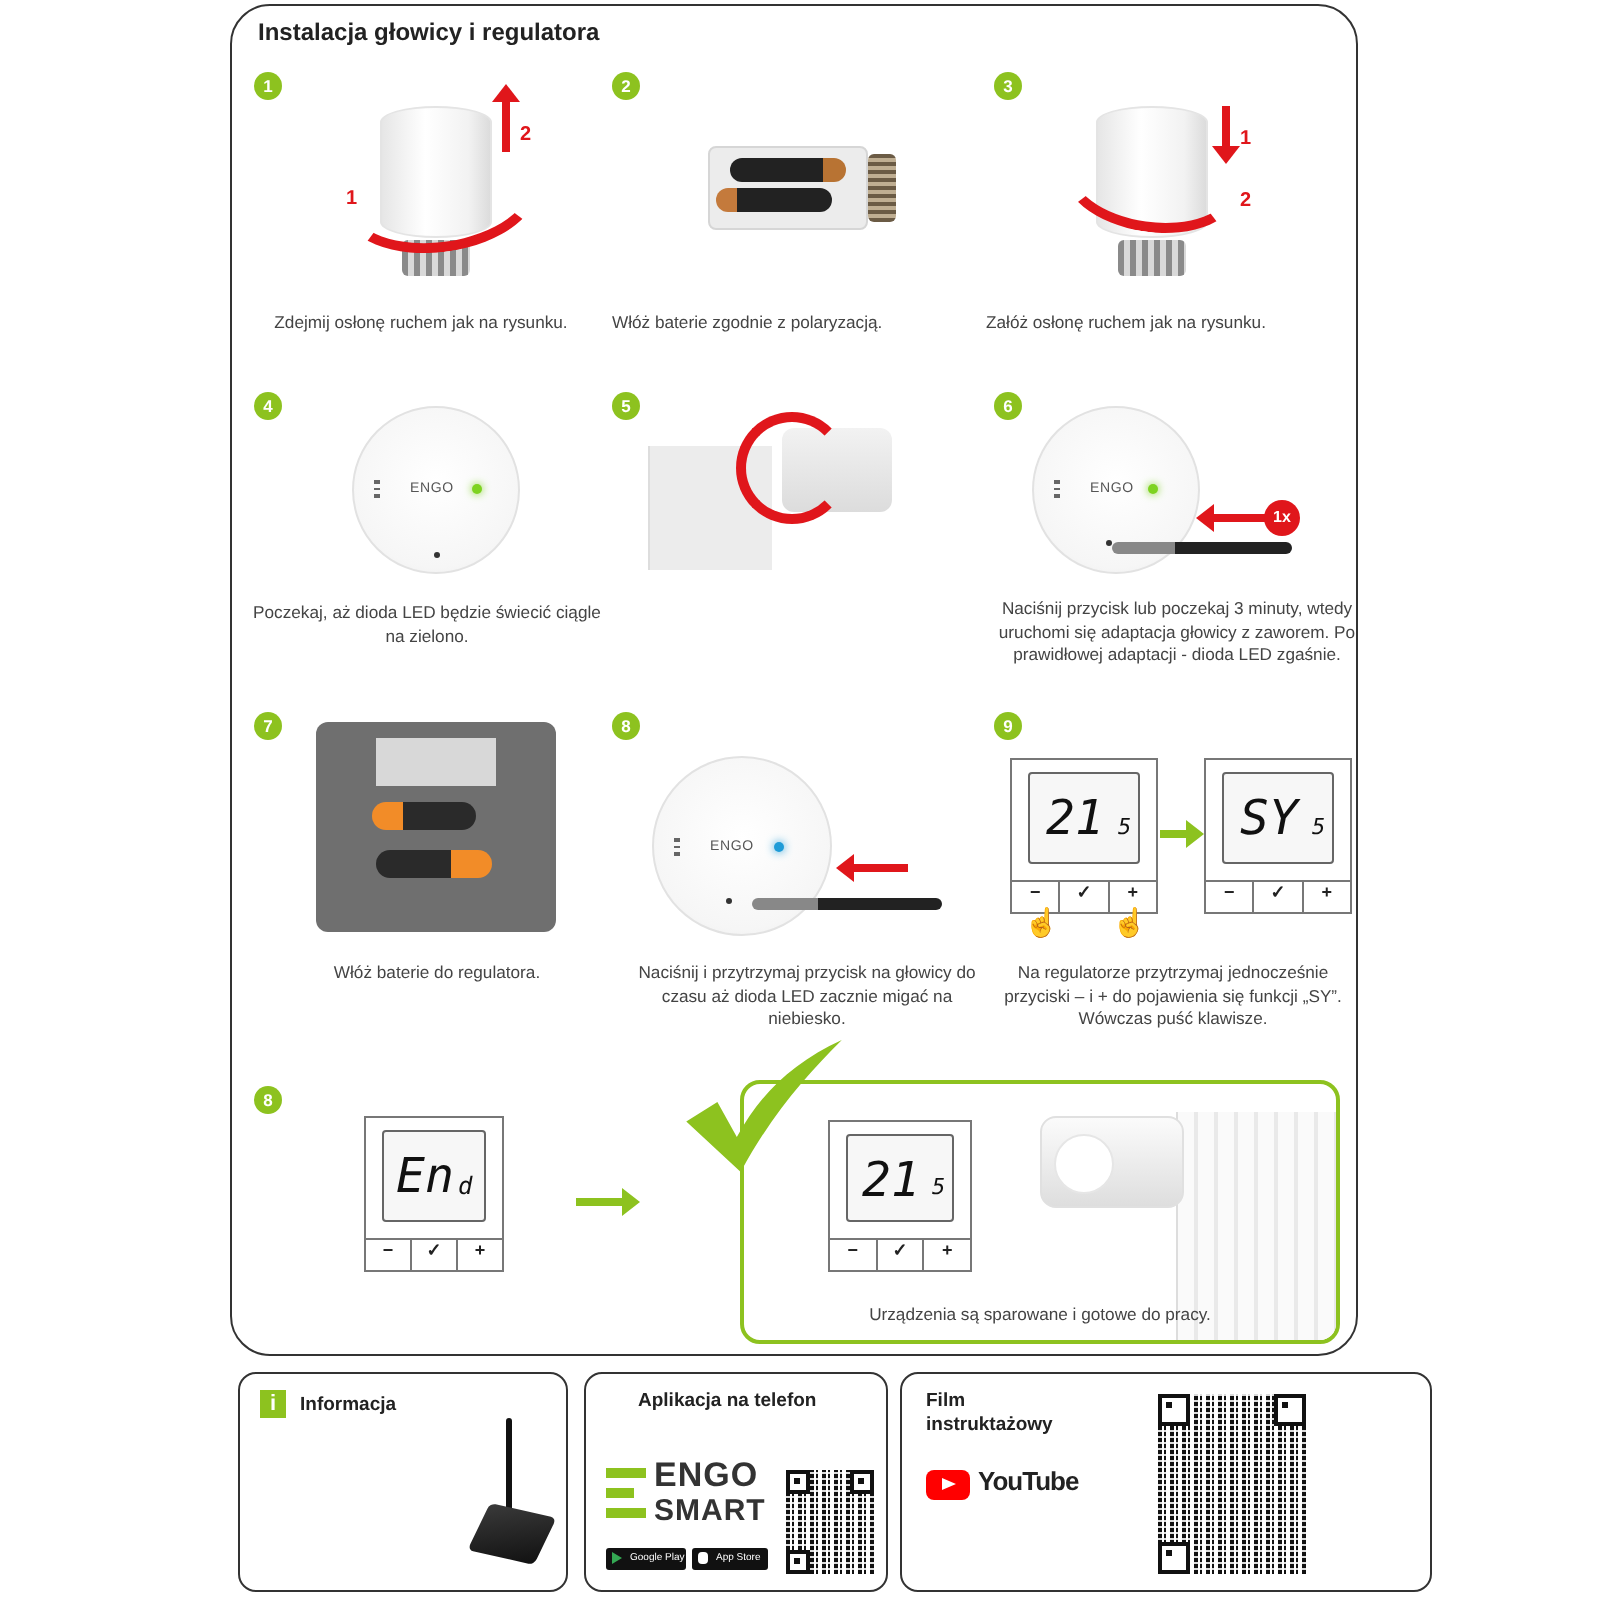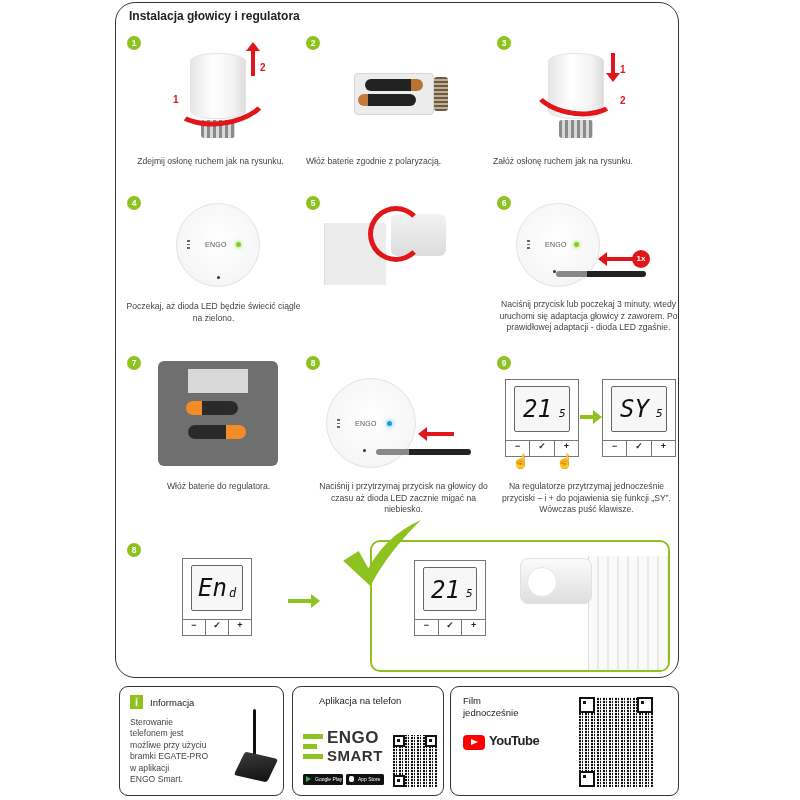--- a/index.html
+++ b/index.html
@@ -98,21 +98,21 @@
   }
 
   
   .bpanel {
     position: absolute; top: 686px; height: 110px; border: 1.5px solid #333; border-radius: 9px; background: #fff;
   }
   .info-badge {
     position: absolute; left: 10px; top: 8px; width: 13px; height: 14px; background: #8dc21f; color: #fff;
     font-weight: bold; font-size: 11px; text-align: center; line-height: 14px;
   }
-  .bp-title { position: absolute; font-size: 9.5px; font-weight: normal; color: #222; }
+  .bp-title { position: absolute; font-size: 9.5px; font-weight: bold; color: #222; }
   .bp-text { position: absolute; font-size: 8.6px; color: #444; line-height: 11.4px; }
 
   .qr {
     position: absolute; background:
       repeating-linear-gradient(0deg, rgba(255,255,255,0.0) 0 2px, rgba(255,255,255,0.85) 2px 3px),
       repeating-linear-gradient(90deg, #111 0 2px, #fff 2px 3px, #111 3px 4px, #fff 4px 6px);
   }
   .qr .finder { position: absolute; width: 12px; height: 12px; border: 2.5px solid #111; background: #fff; }
   .qr .finder::after { content: ""; position: absolute; left: 2px; top: 2px; width: 3px; height: 3px; background: #111; }
 
@@ -285,37 +285,30 @@
     <div class="btnrow" style="height:16px">
       <span>−</span>
       <span>✓</span>
       <span>+</span>
     </div>
   </div>
   <div class="radiator" style="left:216px;top:14px;width:84px;height:120px"></div>
   <div class="illus" style="left:148px;top:16px;width:72px;height:46px;border-radius:8px;background:linear-gradient(180deg,#fbfbfb,#dedede);border:1px solid #e0e0e0">
     <div style="position:absolute;left:6px;top:8px;width:30px;height:30px;border-radius:50%;background:#fff;border:1px solid #e6e6e6"></div>
   </div>
+  <div class="step-caption" style="left:18px;top:110px;width:260px">Urządzenia są sparowane i gotowe do pracy.</div>
 </div>
 
 <svg class="big-check" style="left:338px;top:518px" width="90" height="72" viewBox="0 0 90 72">
   <path d="M4 44 L20 34 L30 52 C42 30 58 14 84 2 C66 20 48 40 32 70 Z" fill="#8dc21f"></path>
 </svg>
 
 <div class="bpanel" style="left:119px;width:165px">
   <div class="info-badge">i</div>
   <div class="bp-title" style="left:30px;top:10px">Informacja</div>
-  <div class="bp-text" style="left:10px;top:30px;width:110px">
-    <div>Sterowanie</div>
-    <div>telefonem jest</div>
-    <div>możliwe przy użyciu</div>
-    <div>bramki EGATE-PRO</div>
-    <div>w aplikacji</div>
-    <div>ENGO Smart.</div>
-  </div>
   <div class="antenna"></div>
   <div class="gateway"></div>
 </div>
 
 <div class="bpanel" style="left:292px;width:152px">
   <div class="bp-title" style="left:26px;top:8px">Aplikacja na telefon</div>
   <div class="engo-bars">
     <span style="left:10px;top:47px;width:20px"></span>
     <span style="left:10px;top:57px;width:14px"></span>
     <span style="left:10px;top:67px;width:20px"></span>
@@ -330,24 +323,24 @@
     <span class="ic" style="width:5px;height:6px;border-radius:2px;background:#fff"></span>
     <span>App Store</span>
   </div>
   <div class="qr" style="left:100px;top:48px;width:44px;height:52px">
     <div class="finder" style="left:0;top:0"></div>
     <div class="finder" style="right:0;top:0"></div>
     <div class="finder" style="left:0;bottom:0"></div>
   </div>
 </div>
 
-<div class="bpanel" style="left:450px;width:229px">
+<div class="bpanel" style="left:450px;width:266px">
   <div class="bp-title" style="left:12px;top:8px;line-height:12px">
     <div>Film</div>
-    <div>jednocześnie</div>
+    <div>instruktażowy</div>
   </div>
   <div class="yt-logo" style="left:12px;top:48px"></div>
   <div class="yt-word" style="left:38px;top:46px">YouTube</div>
   <div class="qr" style="left:128px;top:10px;width:74px;height:90px">
     <div class="finder" style="left:0;top:0;width:16px;height:16px"></div>
     <div class="finder" style="right:0;top:0;width:16px;height:16px"></div>
     <div class="finder" style="left:0;bottom:0;width:16px;height:16px"></div>
   </div>
 </div>
 

